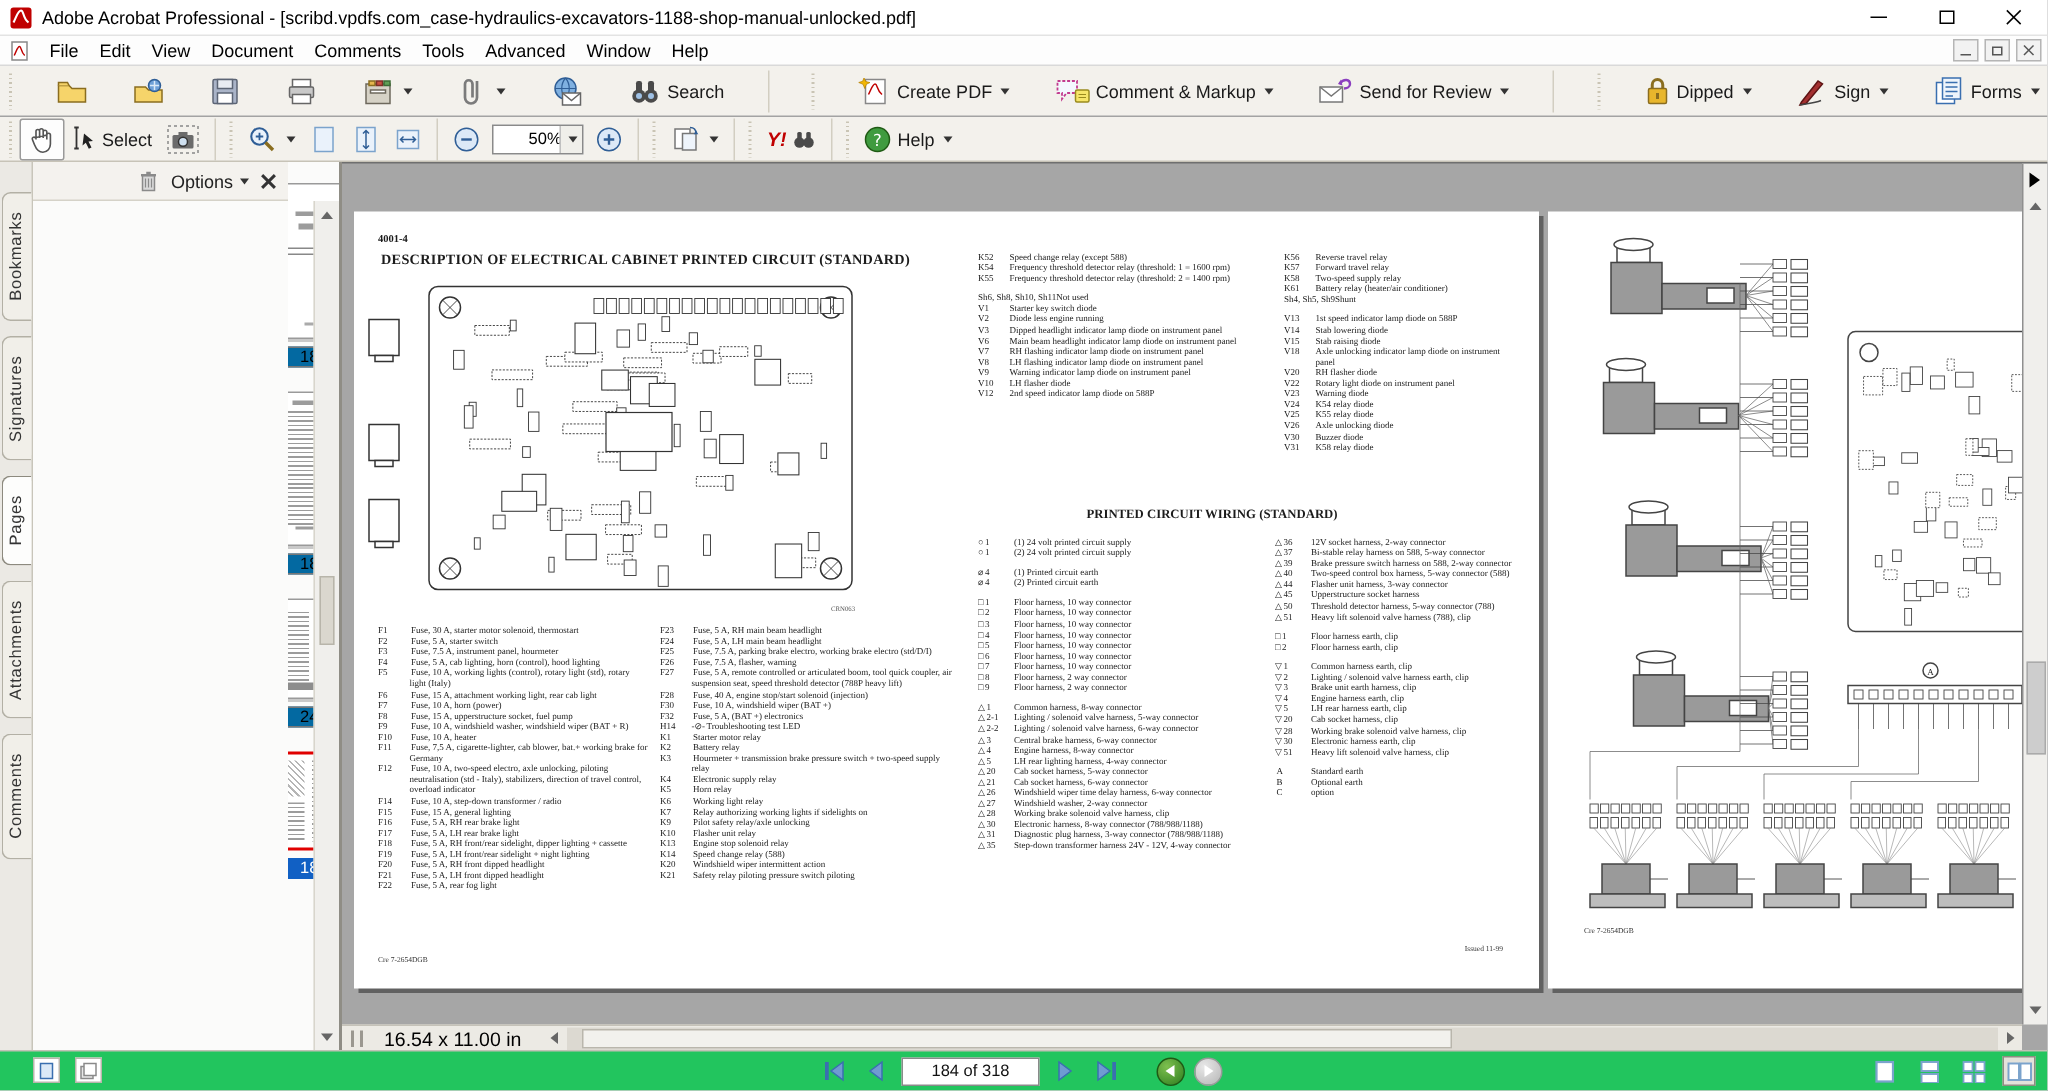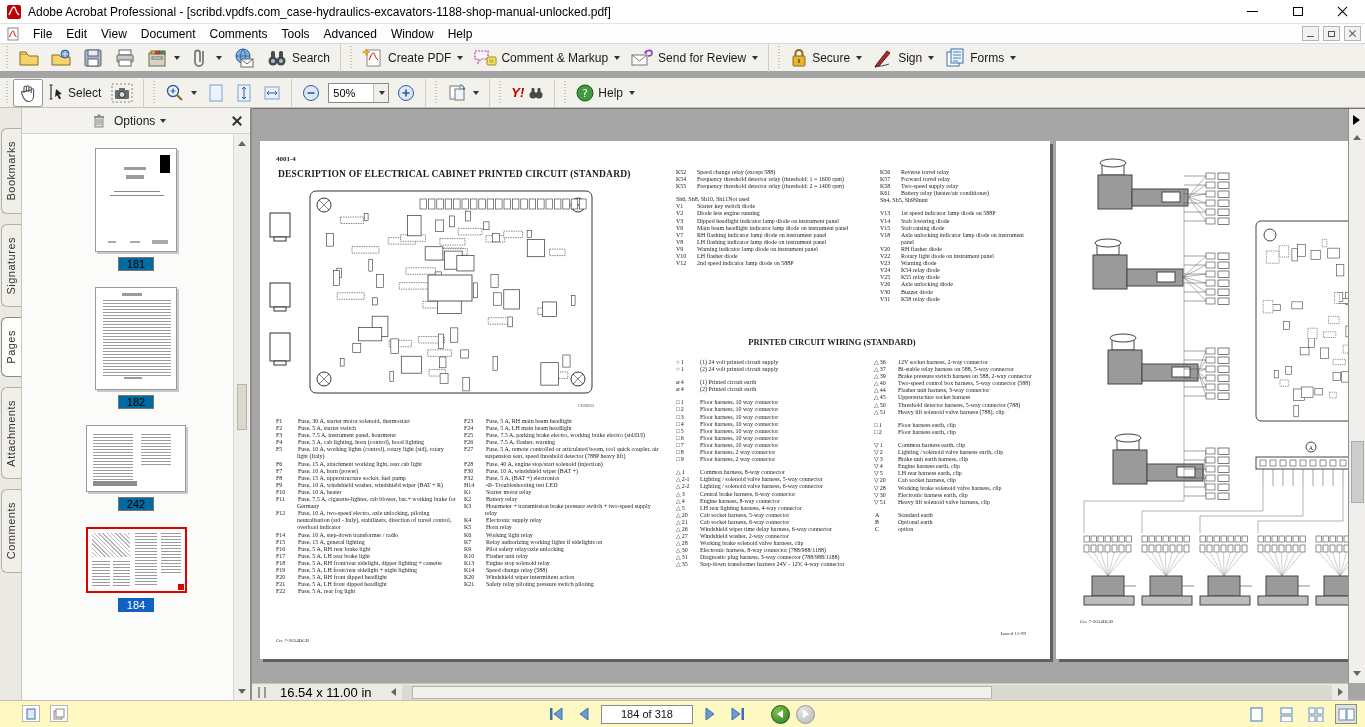--- a/index.html
+++ b/index.html
@@ -24,39 +24,39 @@
   .menu-item{padding:2px 7px;font-size:12px;color:#000;cursor:default;}
   .miniwin{position:absolute;right:4px;top:2px;display:flex;gap:4px;}
   .miniwin .mw{width:17px;height:15px;border:1px solid #b5b5b5;background:#f2f2f2;display:flex;align-items:center;justify-content:center;}
   .mw .b-min{width:7px;height:1px;background:#555;margin-top:6px;}
   .mw .b-res{width:7px;height:6px;border:1px solid #555;}
   .mw .b-x{position:relative;width:7px;height:7px;}
   .mw .b-x::before,.mw .b-x::after{content:"";position:absolute;top:3px;left:-1px;width:9px;height:1px;background:#555;}
   .mw .b-x::before{transform:rotate(45deg);}.mw .b-x::after{transform:rotate(-45deg);}
 
   
-  .toolbar1{height:34px;background:#f3f1ec;border-bottom:7px solid #a3a3a3;display:flex;align-items:center;padding-left:2px;}
+  .toolbar1{height:34px;background:#f3f1ec;border-bottom:1px solid #a3a3a3;display:flex;align-items:center;padding-left:2px;justify-content:space-between;}
   .toolbar2{height:30px;background:#f3f1ec;border-bottom:1px solid #c7c3b7;display:flex;align-items:center;padding-left:2px;}
   .grip{width:6px;height:24px;margin:0 3px 0 2px;background:repeating-linear-gradient(to bottom,#c9c4b4 0 1px,transparent 1px 3px);background-size:2px 100%;background-repeat:no-repeat;background-position:2px 0;}
   .sep{width:1px;height:28px;background:#d2cec1;margin:0 5px;}
   .tbtn{display:flex;align-items:center;gap:4px;padding:2px 4px;height:28px;border:1px solid transparent;border-radius:2px;cursor:default;}
   .tbtn.pressed{background:#fdfdfd;border:1px solid #9a9a9a;}
   .tbtn .lbl{font-size:12px;color:#1a1a1a;white-space:nowrap;}
   .dd{width:0;height:0;border-left:3px solid transparent;border-right:3px solid transparent;border-top:4px solid #333;margin-left:2px;}
   .zoombox{display:flex;align-items:center;height:20px;border:1px solid #8a8a8a;background:#fff;margin:0 3px;}
-  .zoombox .zval{width:44px;padding-left:4px;font-size:11px;color:#000;}
+  .zoombox .zval{width:44px;padding-left:23px;font-size:11px;color:#000;}
   .zoombox .zdd{width:15px;height:18px;border-left:1px solid #c0c0c0;display:flex;align-items:center;justify-content:center;background:#f0efea;}
 
   
   .main{position:relative;height:592px;display:flex;background:#a6a6a6;}
   .tabstrip{width:22px;background:#ebe9e4;border-right:1px solid #c8c5ba;display:flex;flex-direction:column;align-items:center;padding-top:20px;gap:10px;}
   .vtab{width:20px;border:1px solid #b3b0a5;border-right:none;border-radius:6px 0 0 6px;background:#f1efe9;display:flex;align-items:center;justify-content:center;padding:12px 0;}
   .vtab span{writing-mode:vertical-rl;transform:rotate(180deg);font-size:11px;color:#333;letter-spacing:.5px;}
   .vtab.active{background:#fdfdfc;border-color:#8d8a7f;}
-  .sidebar{width:230px;background:#fbfbfa;border-right:2px solid #8f8d85;display:flex;flex-direction:column;position:relative;}
+  .sidebar{width:206px;background:#fbfbfa;border-right:2px solid #8f8d85;display:flex;flex-direction:row;position:relative;}
   .sb-head{height:26px;display:flex;align-items:center;gap:8px;padding:0 8px 0 70px;border-bottom:1px solid #d5d2c8;background:#f4f2ee;}
   .sb-head .opts{display:flex;align-items:center;gap:3px;font-size:12px;color:#222;}
   .sb-x{margin-left:auto;position:relative;width:10px;height:10px;}
   .sb-x::before,.sb-x::after{content:"";position:absolute;top:4px;left:-1px;width:12px;height:2px;background:#333;}
   .sb-x::before{transform:rotate(45deg);}.sb-x::after{transform:rotate(-45deg);}
   .thumbs{flex:1;position:relative;padding-top:14px;display:flex;flex-direction:column;align-items:center;overflow:hidden;}
   .thumbwrap{display:flex;flex-direction:column;align-items:center;margin-bottom:16px;}
   .thumb{background:#fff;border:1px solid #9a9a9a;box-shadow:2px 2px 0 #c9c9c9;position:relative;}
   .thumb.sel{border:2px solid #e00000;box-shadow:none;}
   .tlabel{margin-top:5px;border:1px solid #777;background:#0369a1;font-size:11px;padding:0 8px;color:#000;}
@@ -93,21 +93,21 @@
   .vthumb{position:absolute;left:2px;top:332px;width:13px;height:62px;background:#cdcdcd;border:1px solid #aaa;}
   .splitarrow{position:absolute;left:4px;top:6px;width:0;height:0;border-top:5px solid transparent;border-bottom:5px solid transparent;border-left:7px solid #000;}
   .bstrip{position:absolute;left:0;right:17px;bottom:0;height:17px;background:#eceae4;border-top:1px solid #c5c2b8;display:flex;align-items:center;}
   .bstrip .gripv{width:8px;height:11px;margin:0 6px;border-left:2px solid #9b9890;border-right:2px solid #9b9890;}
   .bstrip .psize{font-size:13px;color:#000;margin:0 14px 0 8px;white-space:nowrap;}
   .htrack{flex:1;position:relative;height:15px;background:#dcd9d1;}
   .hthumb{position:absolute;left:10px;top:1px;width:580px;height:13px;background:#f2f1ed;border:1px solid #b9b6ac;}
   .harrow{width:16px;height:15px;display:flex;align-items:center;justify-content:center;}
 
   
-  .statusbar{height:27px;background:#fef9c3;border-top:1px solid #c3c0b6;position:relative;}
+  .statusbar{height:27px;background:#22c55e;border-top:1px solid #c3c0b6;position:relative;}
   .st-left{position:absolute;left:22px;top:4px;display:flex;gap:10px;}
   .st-ic{width:18px;height:17px;border:1px solid #b9b6ac;background:#fff;display:flex;align-items:center;justify-content:center;}
   .nav{position:absolute;left:545px;top:2px;display:flex;align-items:center;gap:6px;}
   .navbtn{width:22px;height:22px;display:flex;align-items:center;justify-content:center;}
   .pagebox{width:92px;height:19px;border:1px solid #8a8a8a;background:#fff;font-size:11px;display:flex;align-items:center;justify-content:center;}
   .circlebtn{width:19px;height:19px;border-radius:50%;display:flex;align-items:center;justify-content:center;}
   .circlebtn.back{background:radial-gradient(circle at 35% 30%,#7ec04f,#2e7d1f);border:1px solid #1f5a14;}
   .circlebtn.fwd{background:radial-gradient(circle at 35% 30%,#e8e8e8,#b5b5b5);border:1px solid #9a9a9a;}
   .ctri-l{width:0;height:0;border-top:4px solid transparent;border-bottom:4px solid transparent;border-right:6px solid #fff;margin-right:1px;}
   .ctri-r{width:0;height:0;border-top:4px solid transparent;border-bottom:4px solid transparent;border-left:6px solid #fff;margin-left:1px;}
@@ -268,21 +268,21 @@
 
   <div class="sep"></div>
   <div class="grip"></div>
 
   <div class="tbtn">
     <svg width="18" height="22" viewBox="0 0 18 22">
         <rect x="3" y="9" width="12" height="10" rx="1" fill="#e8b62c" stroke="#8a6d1f"></rect>
         <path d="M5.5 9V6.5a3.5 3.5 0 0 1 7 0V9" fill="none" stroke="#8a6d1f" stroke-width="2"></path>
         <rect x="8" y="12" width="2" height="4" fill="#8a6d1f"></rect>
       </svg>
-    <span class="lbl">Secure</span>
+    <span class="lbl">Dipped</span>
     <div class="dd"></div>
   </div>
   <div class="tbtn">
     <svg width="22" height="22" viewBox="0 0 22 22">
         <path d="M4 18L15 4l3 2L7 19l-4 1z" fill="#a33030" stroke="#5e1414"></path>
         <path d="M3 20c4-1 9-1 14-3" fill="none" stroke="#444"></path>
       </svg>
     <span class="lbl">Sign</span>
     <div class="dd"></div>
   </div>

